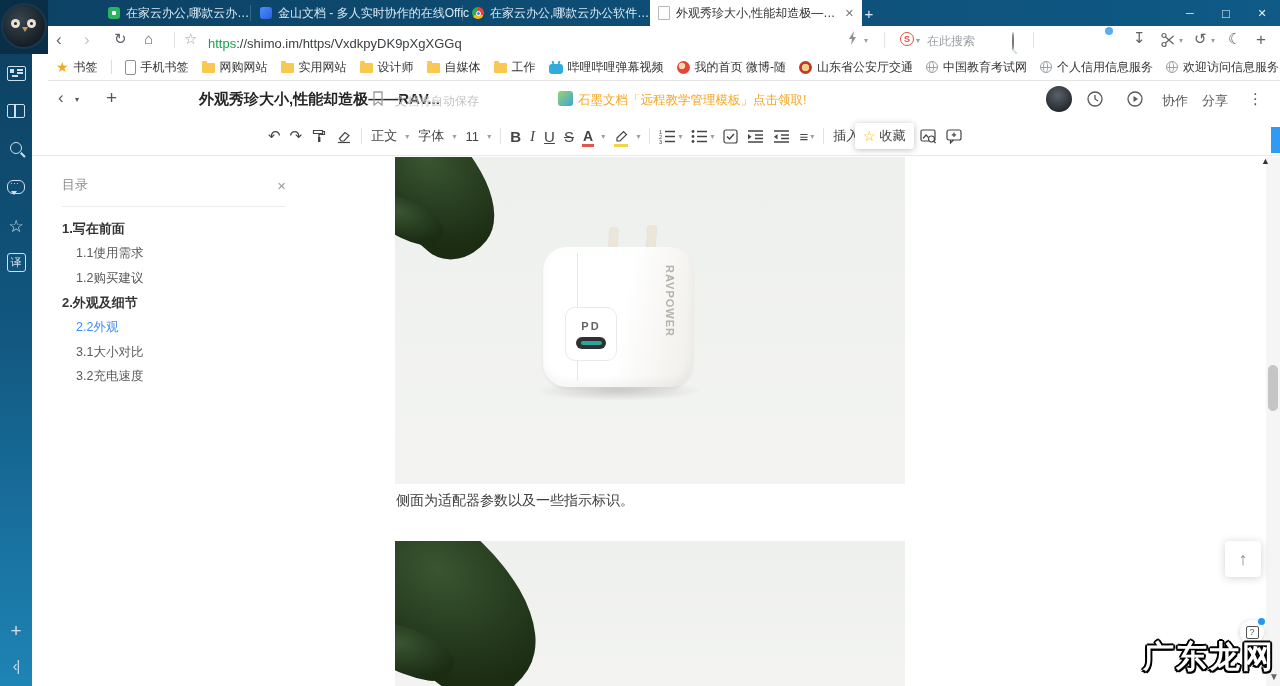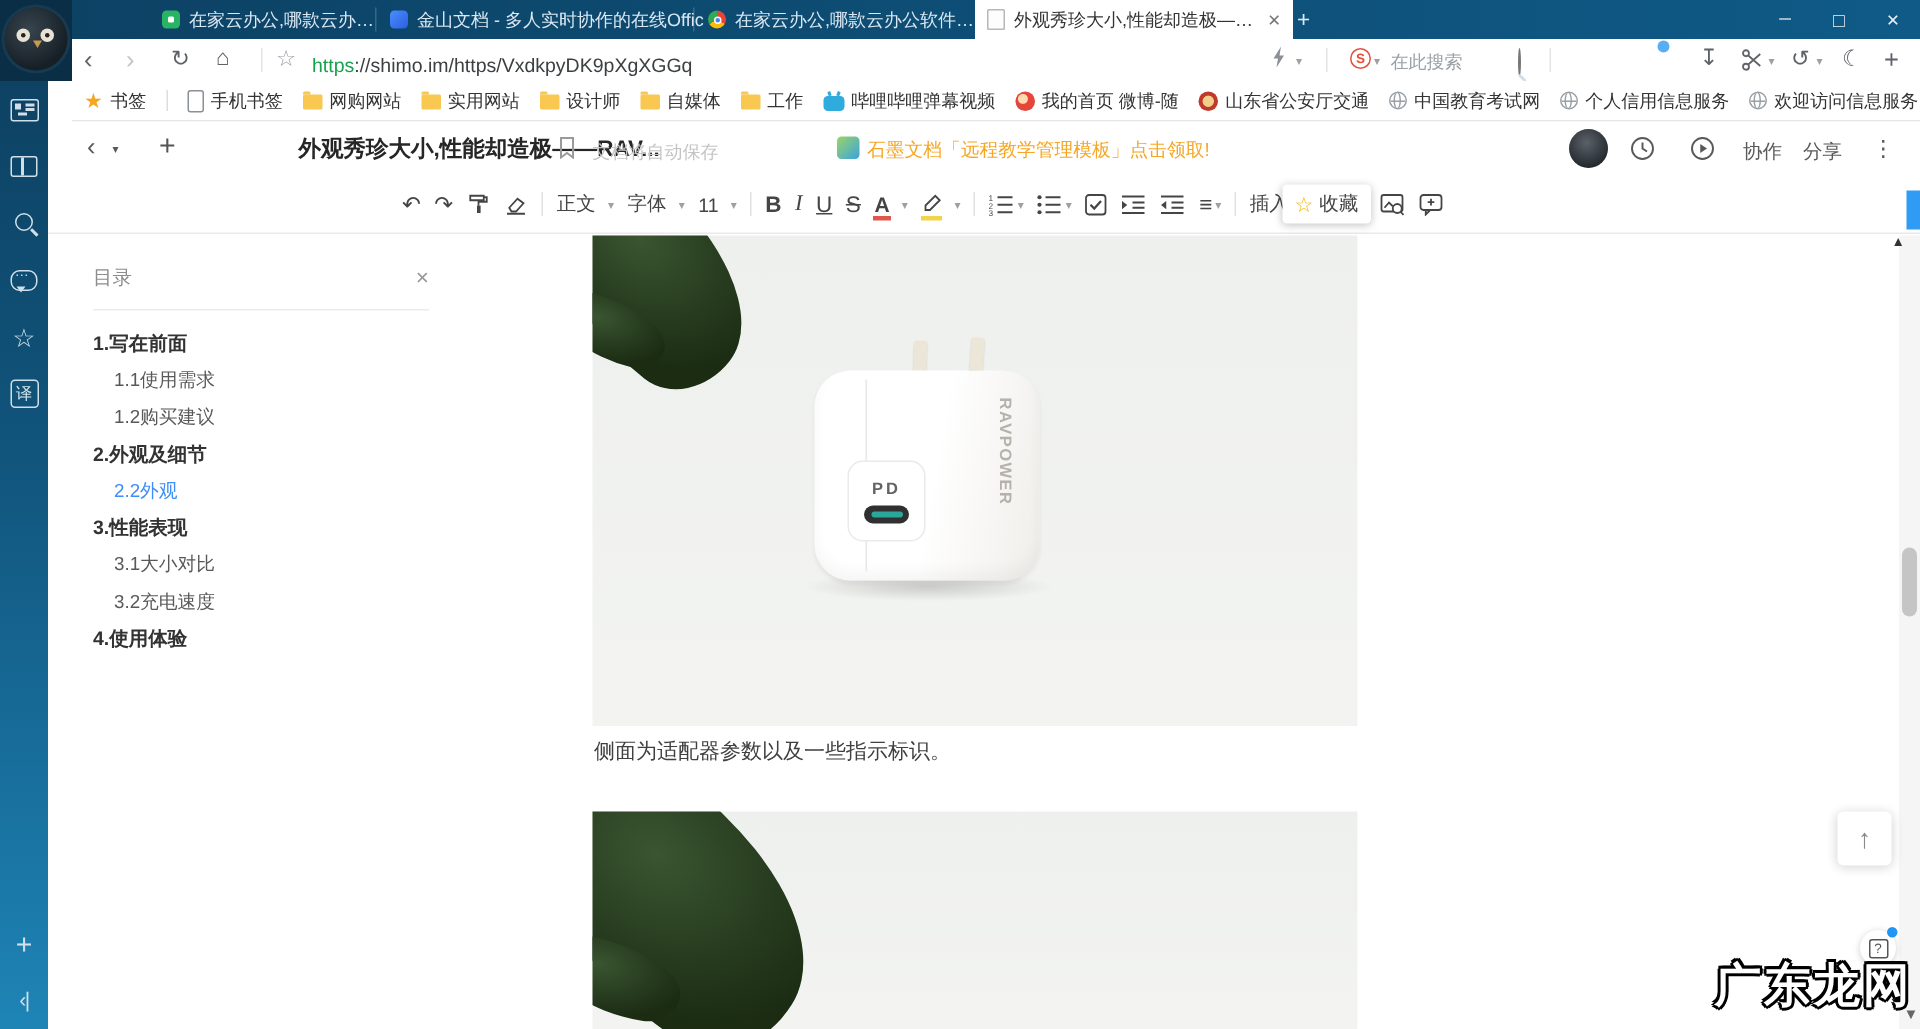--- a/index.html
+++ b/index.html
@@ -455,24 +455,22 @@
     <div class="tochead">
       <span>目录</span>
       <span class="tocx">×</span>
     </div>
     <div class="tochr"></div>
     <div class="tocitem lv1">1.写在前面</div>
     <div class="tocitem lv2">1.1使用需求</div>
     <div class="tocitem lv2">1.2购买建议</div>
     <div class="tocitem lv1">2.外观及细节</div>
     <div class="tocitem lv2 on">2.2外观</div>
-    <div class="tocitem lv1">3.性能表现</div>
     <div class="tocitem lv2">3.1大小对比</div>
     <div class="tocitem lv2">3.2充电速度</div>
-    <div class="tocitem lv1">4.使用体验</div>
   </div>
 
   <div class="sidebar">
     <div class="sbic" style="top:66px;">
         <span class="ic-card"></span>
       </div>
     <div class="sbic" style="top:104px;">
         <span class="ic-book"></span>
       </div>
     <div class="sbic" style="top:142px;">

